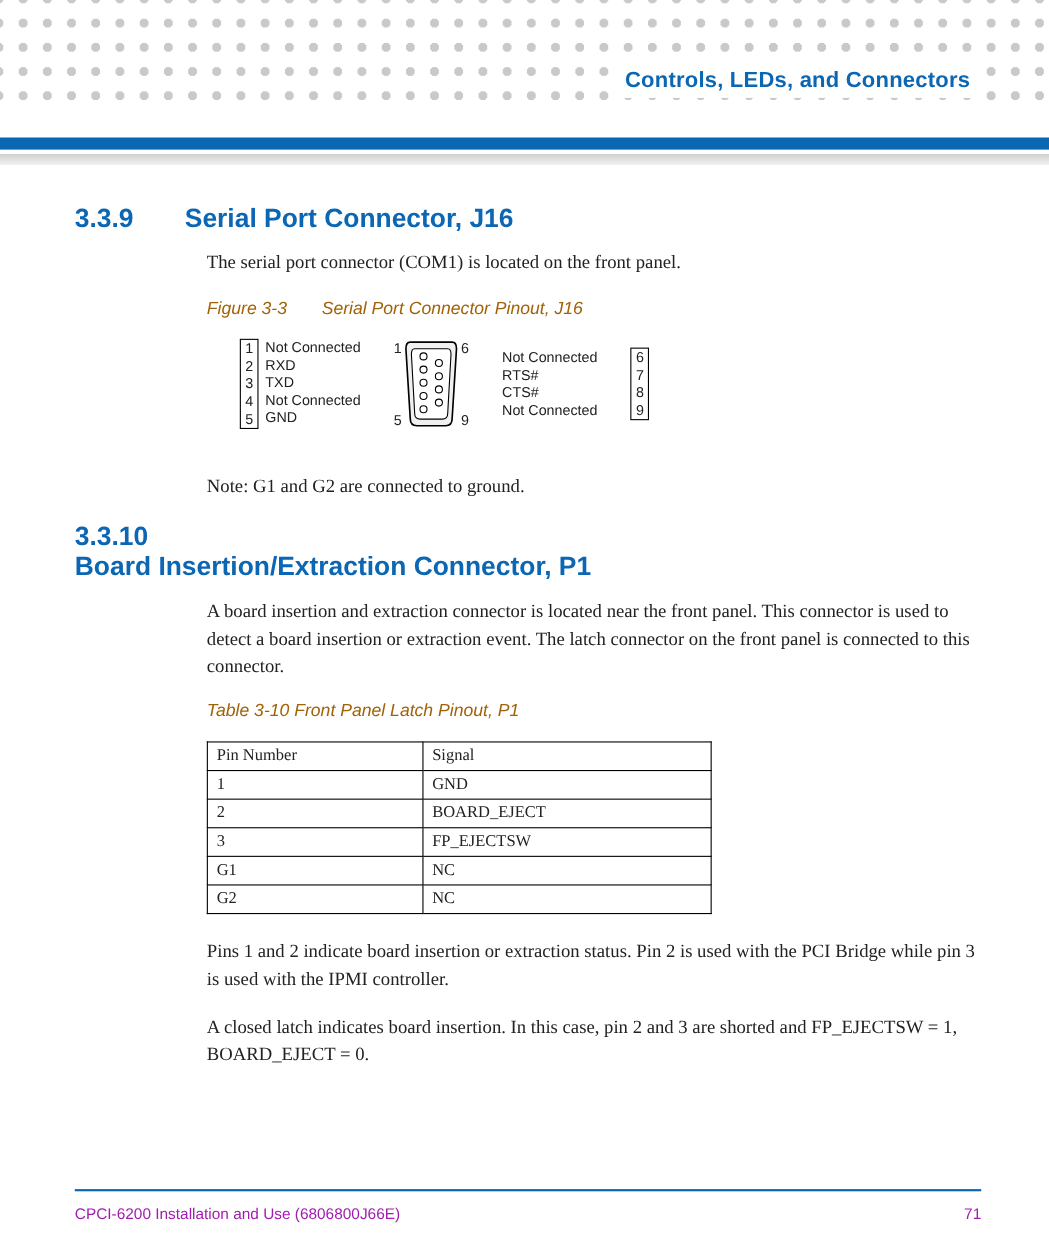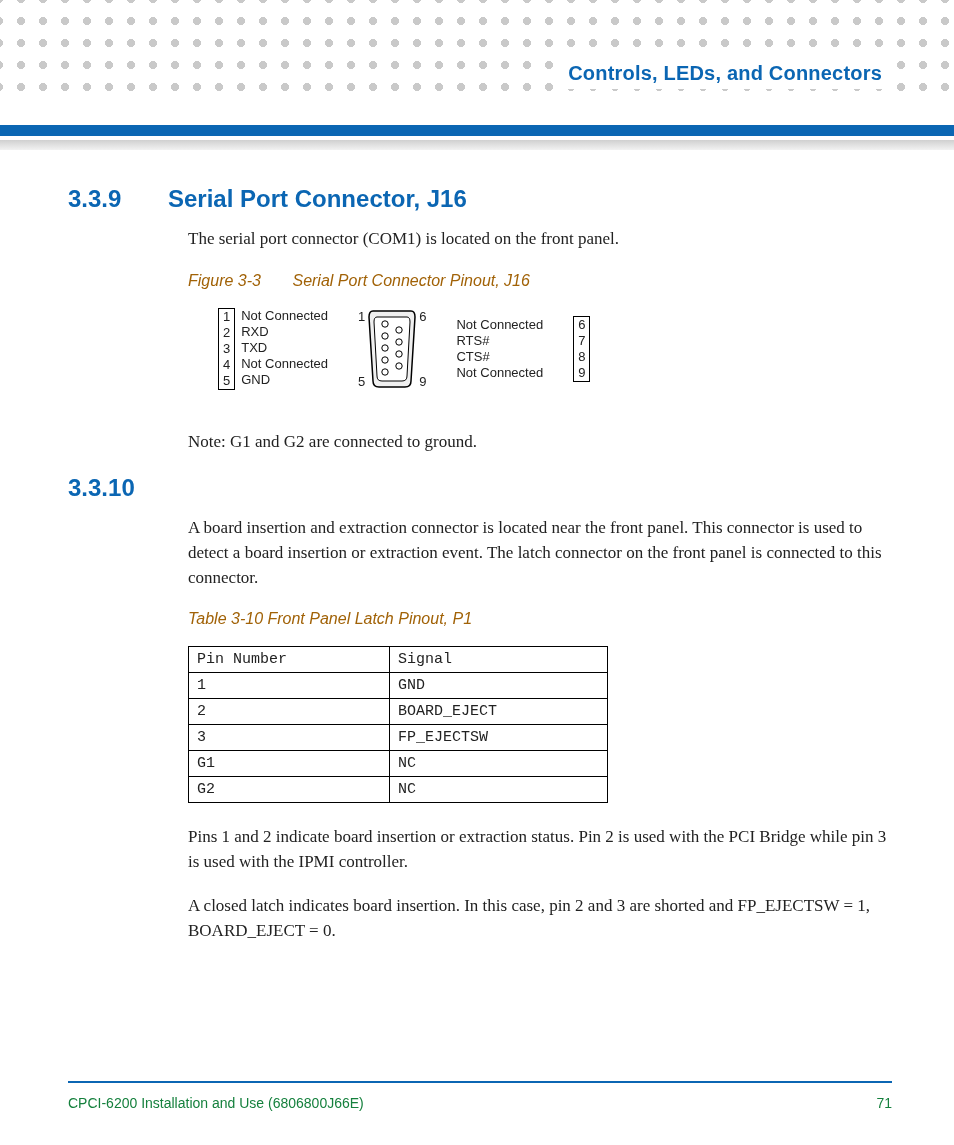--- a/index.html
+++ b/index.html
@@ -108,23 +108,23 @@
   .db9-side-l span, .db9-side-r span { font-size: 13px; }
   .db9 {
     width: 50px; height: 80px;
     position: relative;
   }
   .db9 svg { width: 100%; height: 100%; }
 
   
   .pin-table {
     border-collapse: collapse;
-    width: 420px;
+    width: 459px;
     margin-bottom: 22px;
-    font-family: Liberation Mono, monospace;
+    font-family: Liberation Serif, serif;
     font-size: 15px;
   }
   .pin-table th, .pin-table td {
     border: 1px solid #000;
     padding: 4px 8px;
     text-align: left;
     font-weight: normal;
   }
   .pin-table thead th { font-weight: normal; }
 
@@ -136,21 +136,21 @@
     border-top: 2px solid #0b66b3;
   }
   .footer {
     position: absolute;
     left: 68px; right: 62px;
     bottom: 34px;
     display: flex;
     justify-content: space-between;
     font-family: Arial, Helvetica, sans-serif;
     font-size: 14px;
-    color: #15803d;
+    color: #a21caf;
   }
 </style>
 </head>
 <body>
 
 <div class="dots">
   <div class="header-title-wrap">
     <span class="header-title">Controls, LEDs, and Connectors</span>
   </div>
 </div>
@@ -233,20 +233,21 @@
         <div>9</div>
       </div>
 
     </div>
 
     <p class="body-text">Note: G1 and G2 are connected to ground.</p>
   </div>
 
   <div class="section-row" style="margin-top:10px;flex-direction:column;">
     <div class="section-num">3.3.10</div>
+    <div class="section-title">Board Insertion/Extraction Connector, P1</div>
   </div>
 
   <div class="body-block">
     <p class="body-text">A board insertion and extraction connector is located near the front panel. This connector is used to detect a board insertion or extraction event. The latch connector on the front panel is connected to this connector.</p>
 
     <div class="caption">
       <span>Table 3-10 Front Panel Latch Pinout, P1</span>
     </div>
 
     <table class="pin-table">

